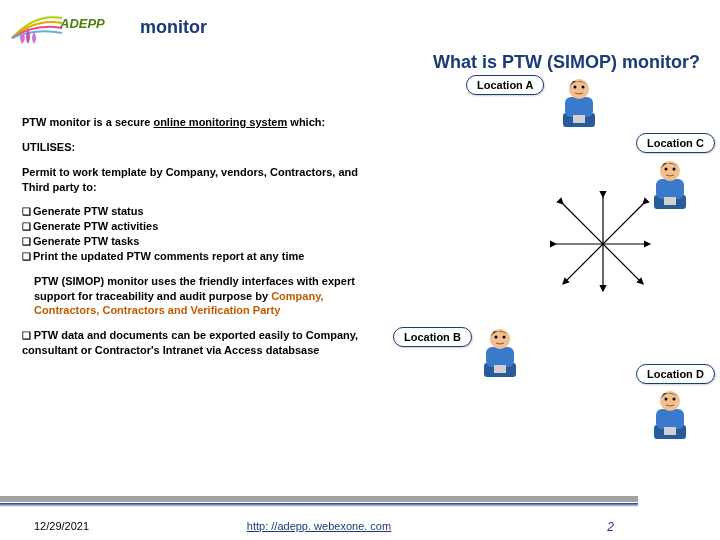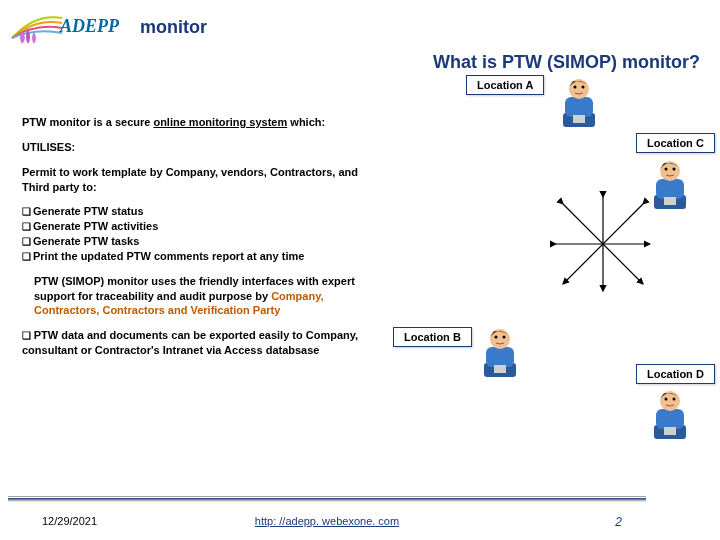--- a/index.html
+++ b/index.html
@@ -1,45 +1,45 @@
 <!DOCTYPE html>
 <html><head>
 <meta charset="utf-8">
 <style>
   * { box-sizing: border-box; margin: 0; padding: 0; }
   body { width: 720px; height: 540px; font-family: Arial, sans-serif; background: #fff; position: relative; overflow: hidden; }
   .header { display: flex; align-items: center; padding: 8px 10px 2px; }
   .logo { width: 110px; height: 38px; position: relative; }
   .logo-swirl { position: absolute; left: 0; top: 0; width: 55px; height: 38px; }
-  .logo-text { position: absolute; left: 50px; top: 8px; font-weight: bold; font-style: italic; font-size: 18px; color: #0369a1; font-family: Liberation Serif, serif; }
+  .logo-text { position: absolute; left: 50px; top: 8px; font-weight: bold; font-style: italic; font-size: 13px; color: #4d7c0f; }
   .brand-word { font-size: 18px; font-weight: bold; color: #1a3a7a; margin-left: 20px; }
   .title { text-align: right; font-size: 18px; font-weight: bold; color: #1a3a7a; padding: 4px 20px 6px 0; }
   .content { position: relative; width: 100%; height: 410px; }
   .leftcol { position: absolute; left: 22px; top: 36px; width: 350px; font-size: 11px; color: #000; line-height: 1.35; }
   .leftcol .intro { font-weight: bold; margin-bottom: 10px; }
   .leftcol .util { font-weight: bold; margin-bottom: 10px; }
   .leftcol .permit { font-weight: bold; margin-bottom: 10px; }
   .leftcol .bullets { font-weight: bold; margin-bottom: 10px; }
   .leftcol .bullets div::before { content: "❑"; margin-right: 2px; font-size: 10px; }
   .leftcol .desc { font-weight: bold; margin-bottom: 10px; margin-left: 12px; }
   .leftcol .export { font-weight: bold; margin-bottom: 8px; }
   .leftcol .export::before { content: "❑ "; font-size: 10px; }
   .orange { color: #c05a00; }
-  .tag { position: absolute; background: #fff; border: 1px solid #1a3a7a; padding: 3px 10px; font-size: 11px; font-weight: bold; border-radius: 0; box-shadow: 1px 1px 2px rgba(0,0,0,0.2); }
+  .tag { position: absolute; background: #fff; border: 1px solid #1a3a7a; padding: 3px 10px; font-size: 11px; font-weight: bold; border-radius: 10px; box-shadow: 1px 1px 2px rgba(0,0,0,0.2); }
   .tagA { left: 466px; top: -4px; }
   .tagB { left: 393px; top: 248px; }
   .tagC { left: 636px; top: 54px; }
   .tagD { left: 636px; top: 285px; }
   .person { position: absolute; width: 48px; height: 54px; }
   .pA { left: 555px; top: -4px; }
   .pC { left: 646px; top: 78px; }
   .pB { left: 476px; top: 246px; }
   .pD { left: 646px; top: 308px; }
   .compass { position: absolute; left: 548px; top: 110px; width: 110px; height: 110px; }
-  .footer { position: absolute; left: 8px; bottom: 0; width: 638px; height: 44px; border-top: 1px solid #a3a3a3; }
+  .footer { position: absolute; left: 0; bottom: 0; width: 638px; height: 44px; border-top: 6px solid #a3a3a3; }
   .footer .grad { position: absolute; top: 1px; left: 0; width: 100%; height: 4px; background: linear-gradient(#1a3a7a, #fff); }
   .footer .date { position: absolute; left: 34px; top: 18px; font-size: 11px; }
   .footer .link { position: absolute; left: 0; width: 100%; text-align: center; top: 18px; font-size: 11px; color: #1a3a7a; text-decoration: underline; }
   .footer .page { position: absolute; right: 24px; top: 18px; font-size: 12px; font-style: italic; color: #1a3a7a; }
 </style>
 </head>
 <body>
 
 <div class="header">
   <div class="logo">

